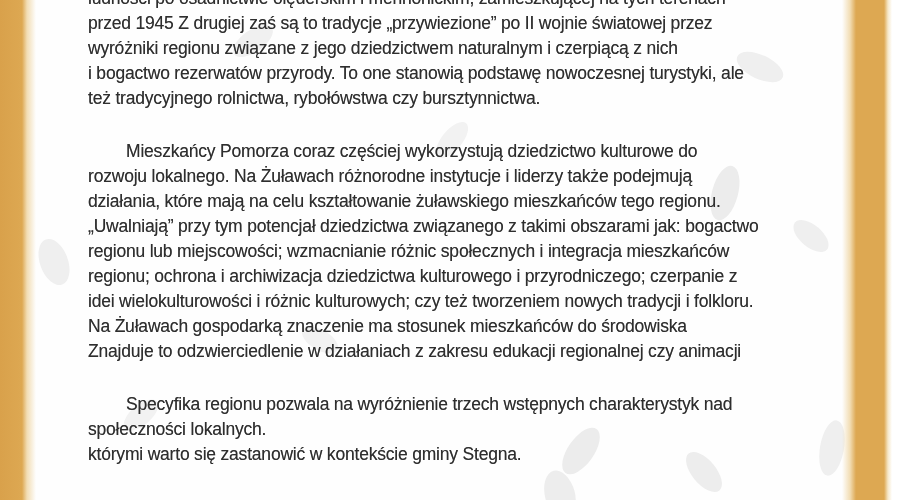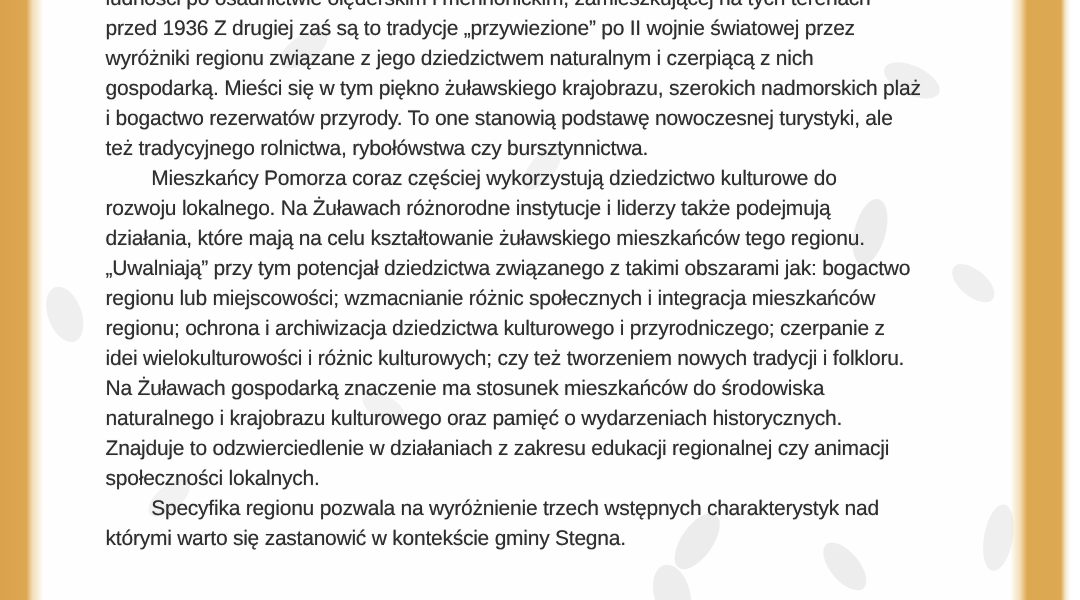--- a/index.html
+++ b/index.html
@@ -27,21 +27,21 @@
     pointer-events:none;
   }
   
   .textcol{
     position:absolute;left:88px;top:-14px;width:718px;
     color:#2e2e2e;
     font-size:17.5px;line-height:25px;letter-spacing:-0.2px;
     text-shadow:0 0 0.6px rgba(40,40,40,0.55);
   }
   .line{white-space:nowrap;}
-  .line.indent{padding-left:38px;}
+  .line.indent{padding-left:38px;margin-top:28px;}
 </style>
 </head>
 <body>
 
 <div class="page">
 
   <div class="petal" style="left:230px;top:30px;width:46px;height:22px;background:#f0f0f0;transform:rotate(-35deg);"></div>
   <div class="petal" style="left:735px;top:55px;width:50px;height:24px;background:#efefef;transform:rotate(25deg);"></div>
   <div class="petal" style="left:712px;top:165px;width:26px;height:56px;background:#ececec;transform:rotate(15deg);"></div>
   <div class="petal" style="left:40px;top:238px;width:28px;height:48px;background:#efefef;transform:rotate(-20deg);"></div>
@@ -49,36 +49,34 @@
   <div class="petal" style="left:430px;top:130px;width:44px;height:20px;background:#f2f2f2;transform:rotate(-50deg);"></div>
   <div class="petal" style="left:300px;top:330px;width:40px;height:20px;background:#f2f2f2;transform:rotate(30deg);"></div>
   <div class="petal" style="left:568px;top:424px;width:26px;height:54px;background:#ececec;transform:rotate(35deg);"></div>
   <div class="petal" style="left:545px;top:470px;width:30px;height:50px;background:#ededed;transform:rotate(-15deg);"></div>
   <div class="petal" style="left:680px;top:460px;width:48px;height:24px;background:#ededed;transform:rotate(50deg);"></div>
   <div class="petal" style="left:820px;top:420px;width:24px;height:56px;background:#efefef;transform:rotate(10deg);"></div>
   <div class="petal" style="left:120px;top:405px;width:42px;height:20px;background:#f2f2f2;transform:rotate(-40deg);"></div>
 
   <div class="textcol">
     <div class="line">ludności po osadnictwie olęderskim i mennonickim, zamieszkującej na tych terenach</div>
-    <div class="line">przed 1936 Z drugiej zaś są to tradycje „przywiezione” po II wojnie światowej przez</div>
+    <div class="line">przed 1945 Z drugiej zaś są to tradycje „przywiezione” po II wojnie światowej przez</div>
     <div class="line">wyróżniki regionu związane z jego dziedzictwem naturalnym i czerpiącą z nich</div>
-    <div class="line">gospodarką. Mieści się w tym piękno żuławskiego krajobrazu, szerokich nadmorskich plaż</div>
     <div class="line">i bogactwo rezerwatów przyrody. To one stanowią podstawę nowoczesnej turystyki, ale</div>
     <div class="line">też tradycyjnego rolnictwa, rybołówstwa czy bursztynnictwa.</div>
     <div class="line indent">Mieszkańcy Pomorza coraz częściej wykorzystują dziedzictwo kulturowe do</div>
     <div class="line">rozwoju lokalnego. Na Żuławach różnorodne instytucje i liderzy także podejmują</div>
     <div class="line">działania, które mają na celu kształtowanie żuławskiego mieszkańców tego regionu.</div>
     <div class="line">„Uwalniają” przy tym potencjał dziedzictwa związanego z takimi obszarami jak: bogactwo</div>
     <div class="line">regionu lub miejscowości; wzmacnianie różnic społecznych i integracja mieszkańców</div>
     <div class="line">regionu; ochrona i archiwizacja dziedzictwa kulturowego i przyrodniczego; czerpanie z</div>
     <div class="line">idei wielokulturowości i różnic kulturowych; czy też tworzeniem nowych tradycji i folkloru.</div>
     <div class="line">Na Żuławach gospodarką znaczenie ma stosunek mieszkańców do środowiska</div>
-    <div class="line">naturalnego i krajobrazu kulturowego oraz pamięć o wydarzeniach historycznych.</div>
     <div class="line">Znajduje to odzwierciedlenie w działaniach z zakresu edukacji regionalnej czy animacji</div>
+    <div class="line indent">Specyfika regionu pozwala na wyróżnienie trzech wstępnych charakterystyk nad</div>
     <div class="line">społeczności lokalnych.</div>
-    <div class="line indent">Specyfika regionu pozwala na wyróżnienie trzech wstępnych charakterystyk nad</div>
     <div class="line">którymi warto się zastanowić w kontekście gminy Stegna.</div>
   </div>
 
   <div class="bar-left"></div>
   <div class="bar-right"></div>
 
 </div>
 
 </body></html>

